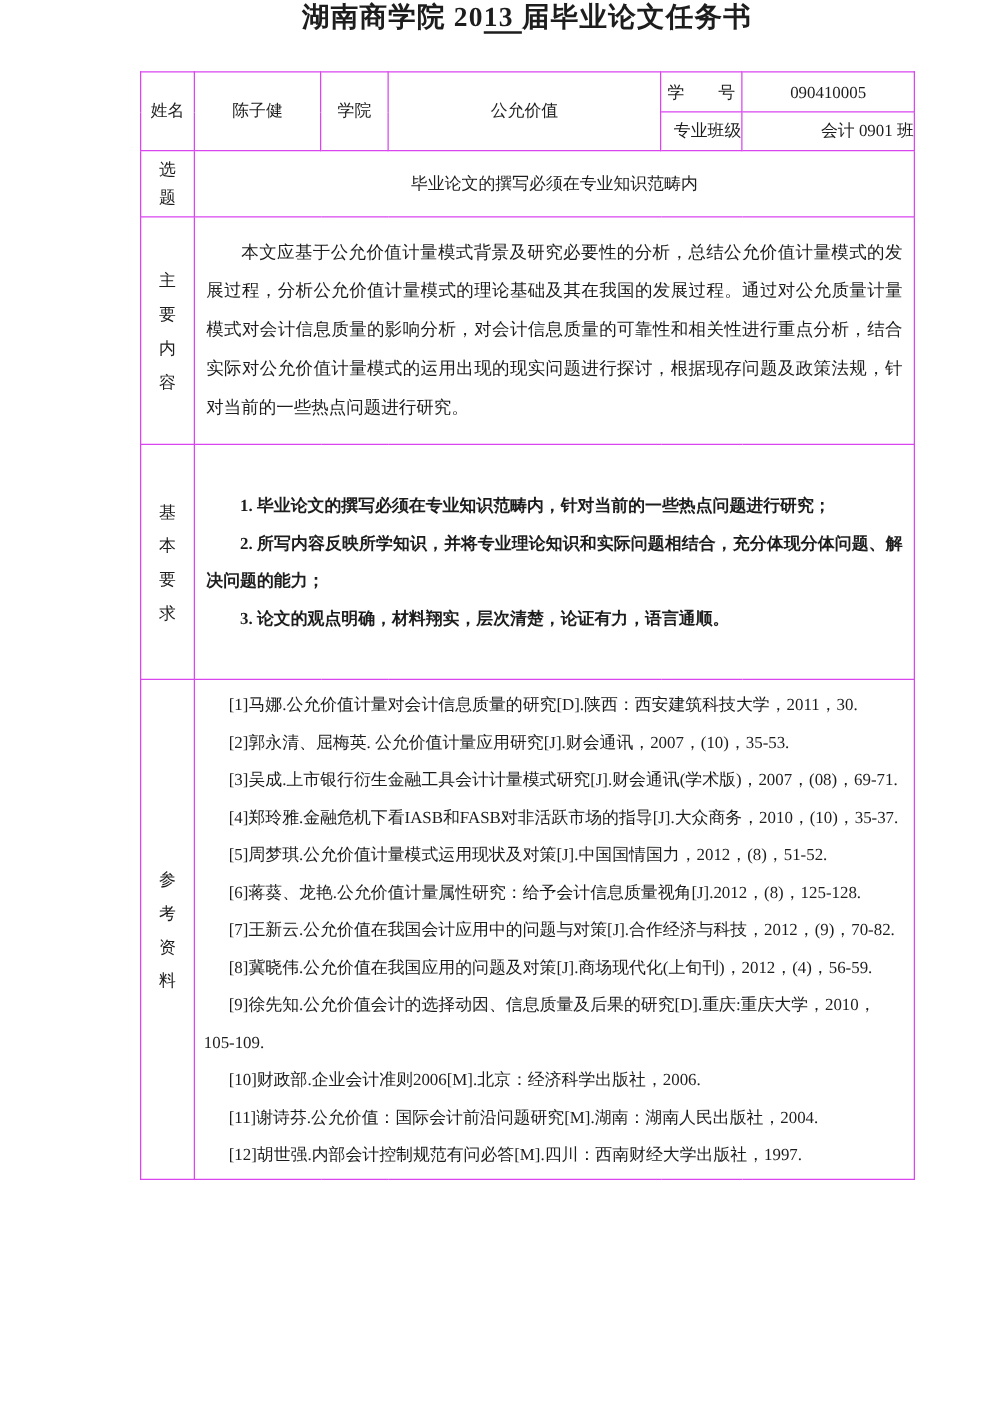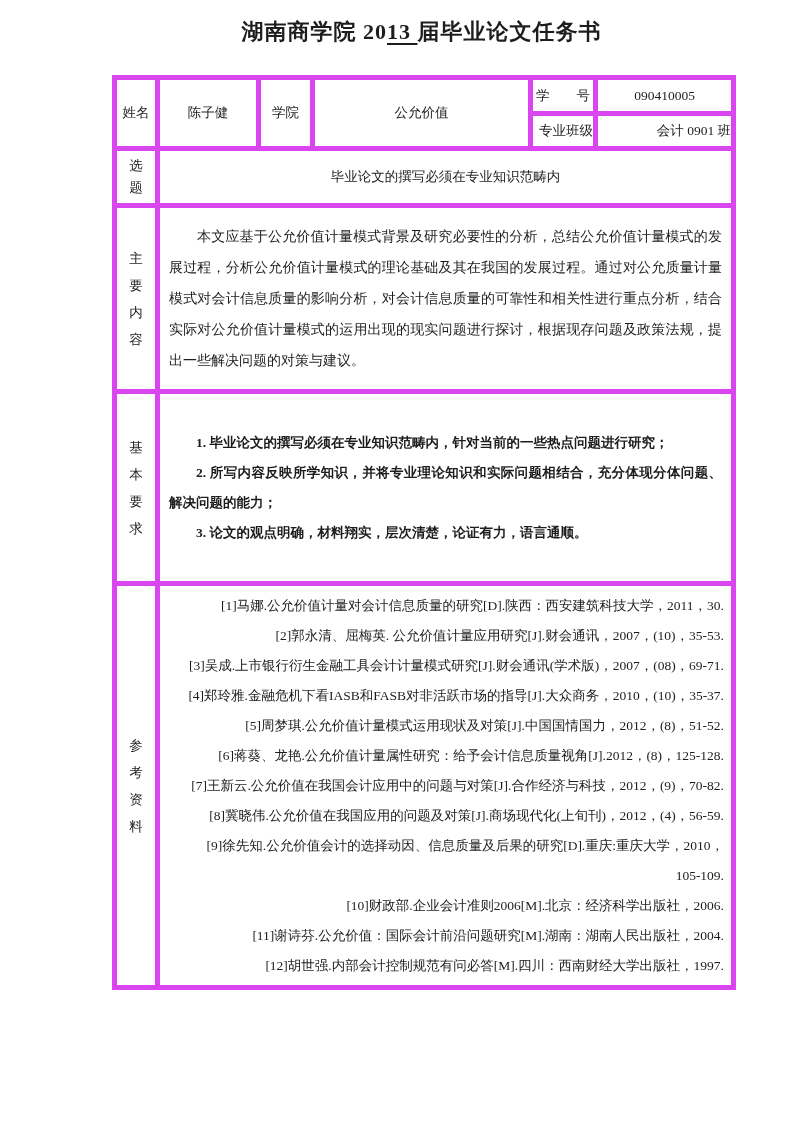--- a/index.html
+++ b/index.html
@@ -13,32 +13,31 @@
   }
   .title{
     margin-left:112px;
     width:619px;
     text-align:center;
     font-size:22px;
     font-weight:bold;
     letter-spacing:1px;
     line-height:27px;
     white-space:nowrap;
-    margin-top:18px;
   }
   .title .u{ text-decoration:underline; text-underline-offset:4px; white-space:pre;}
   table.form{
     margin:30px 0 0 112px;
     width:619px;
     border-collapse:collapse;
     table-layout:fixed;
     font-size:13.5px;
   }
   table.form td{
-    border:5px solid #d946ef;
+    border:1px solid #d946ef;
     padding:0;
     vertical-align:middle;
     text-align:center;
     overflow:hidden;
   }
   tr.r1 td{height:31px;}
   tr.r2 td{height:30px;text-align:right;}
   tr.r3 td{height:52px;}
   tr.r4 td{height:181px;}
   tr.r5 td{height:187px;}
@@ -58,21 +57,21 @@
   .req-list{padding:0 9px;}
   .req-list div{
     line-height:30px;
     text-align:justify;
     text-indent:2em;
     font-weight:bold;
   }
   .ref-list{padding:0 7px;}
   .ref-list div{
     line-height:30px;
-    text-align:right;
+    text-align:left;
     text-indent:20px;
   }
 </style>
 </head>
 <body>
 
 <div class="page">
 
   <div class="title">
     <span>湖南商学院 20</span><span class="u">13 </span><span>届毕业论文任务书</span>
@@ -104,21 +103,21 @@
         <td>
           <div class="vchars"><div>选</div><div>题</div></div>
         </td>
         <td colspan="5">毕业论文的撰写必须在专业知识范畴内</td>
       </tr>
       <tr class="r4">
         <td>
           <div class="vchars v4"><div>主</div><div>要</div><div>内</div><div>容</div></div>
         </td>
         <td colspan="5" class="text-cell">
-          <p class="para">本文应基于公允价值计量模式背景及研究必要性的分析，总结公允价值计量模式的发展过程，分析公允价值计量模式的理论基础及其在我国的发展过程。通过对公允质量计量模式对会计信息质量的影响分析，对会计信息质量的可靠性和相关性进行重点分析，结合实际对公允价值计量模式的运用出现的现实问题进行探讨，根据现存问题及政策法规，提出一些解决问题的对策与建议。</p>
+          <p class="para">本文应基于公允价值计量模式背景及研究必要性的分析，总结公允价值计量模式的发展过程，分析公允价值计量模式的理论基础及其在我国的发展过程。通过对公允质量计量模式对会计信息质量的影响分析，对会计信息质量的可靠性和相关性进行重点分析，结合实际对公允价值计量模式的运用出现的现实问题进行探讨，根据现存问题及政策法规，针对当前的一些热点问题进行研究。</p>
         </td>
       </tr>
       <tr class="r5">
         <td>
           <div class="vchars v4"><div>基</div><div>本</div><div>要</div><div>求</div></div>
         </td>
         <td colspan="5" class="text-cell">
           <div class="req-list">
               <div>1. 毕业论文的撰写必须在专业知识范畴内，针对当前的一些热点问题进行研究；</div>
               <div>2. 所写内容反映所学知识，并将专业理论知识和实际问题相结合，充分体现分体问题、解决问题的能力；</div>

